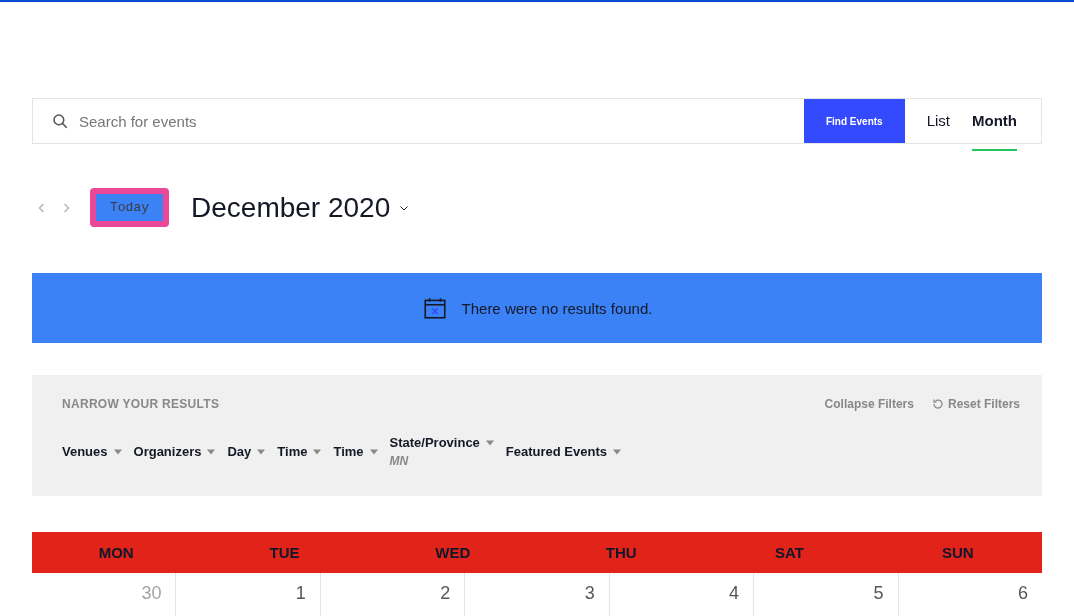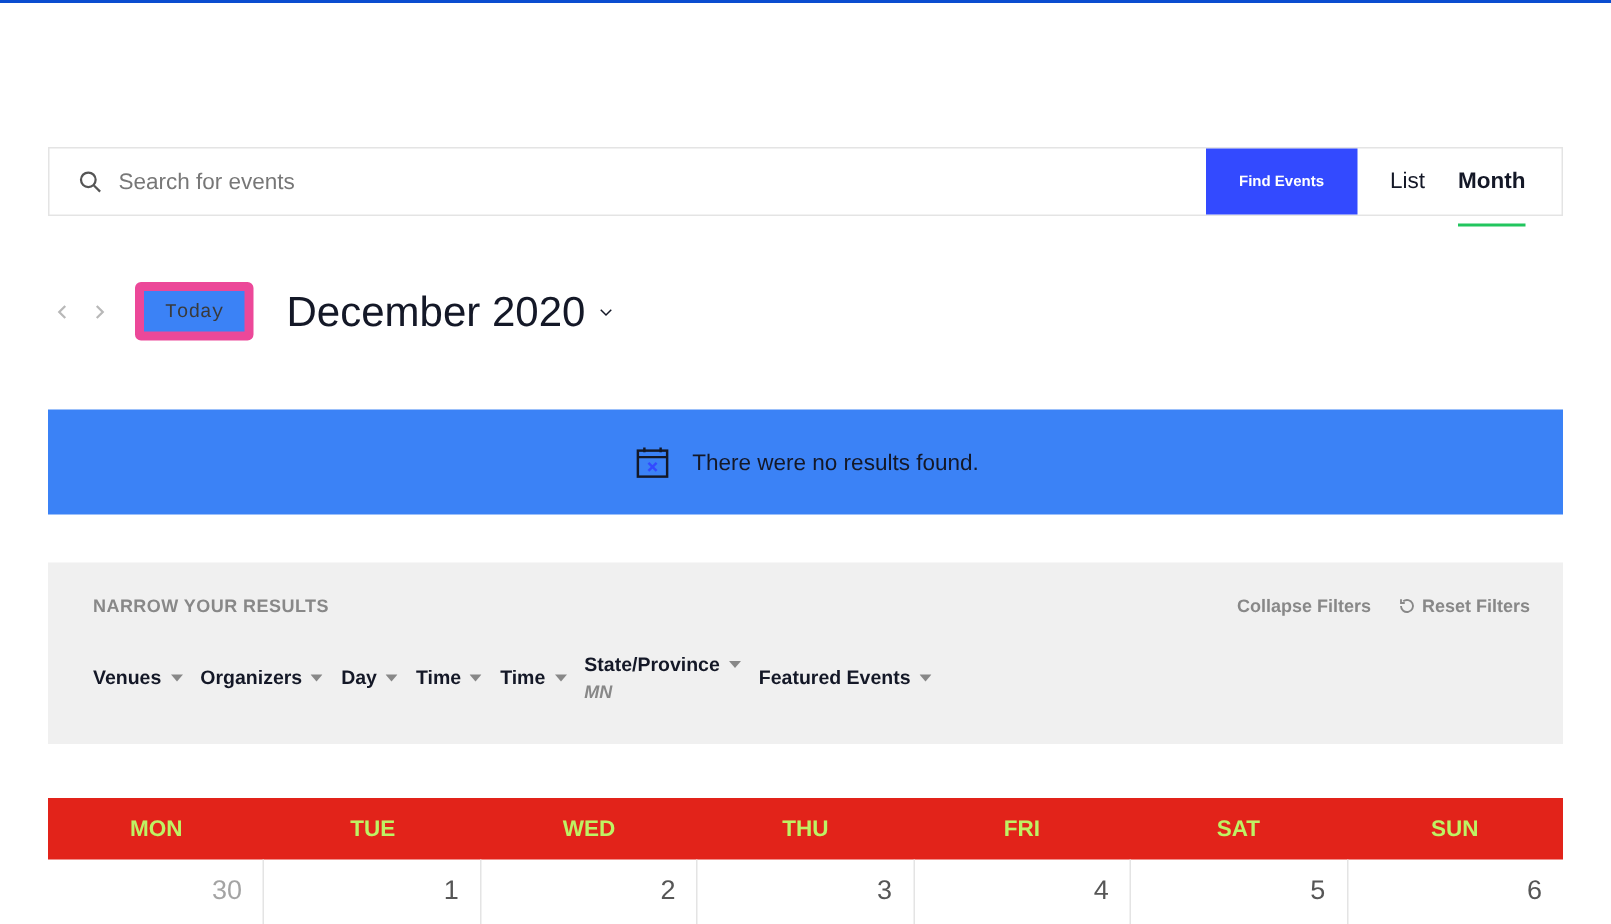--- a/index.html
+++ b/index.html
@@ -24,21 +24,21 @@
 .filterbox { background: #f0f0f0; margin-top: 32px; padding: 22px 22px 28px 30px; }
 .filter-top { display: flex; justify-content: space-between; align-items: center; }
 .narrow-label { font-size: 12px; font-weight: 700; color: #888; letter-spacing: 0.3px; }
 .filter-actions { display: flex; align-items: center; gap: 18px; }
 .action-link { font-size: 12px; font-weight: 700; color: #888; cursor: pointer; display: flex; align-items: center; gap: 4px; }
 .filter-row { display: flex; gap: 12px; margin-top: 24px; flex-wrap: wrap; }
 .filter-item { font-size: 13px; font-weight: 700; color: #141827; display: flex; align-items: center; gap: 6px; cursor: pointer; }
 .filter-sub { font-size: 12px; font-style: italic; font-weight: 700; color: #888; margin-top: 4px; }
 .cal { margin-top: 36px; }
 .cal-head { display: flex; background: #e2231a; }
-.cal-head-cell { flex: 1; text-align: center; color: #bef264; font-weight: 700; font-size: 15px; padding: 12px 0; }
+.cal-head-cell { flex: 1; text-align: center; color: #0f172a; font-weight: 700; font-size: 15px; padding: 12px 0; }
 .cal-row { display: flex; }
 .cal-cell { flex: 1; border-right: 1px solid #e4e4e4; text-align: right; padding: 10px 14px 18px 0; font-size: 18px; color: #565656; }
 .cal-cell.dim { color: #a4a4a4; }
 .cal-cell:last-child { border-right: none; }
 svg { display: block; }
 </style>
 </head>
 <body>
 
 <div class="topline"></div>
@@ -177,21 +177,20 @@
       </div>
     </div>
   </div>
 
   <div class="cal">
     <div class="cal-head">
       <div class="cal-head-cell">MON</div>
       <div class="cal-head-cell">TUE</div>
       <div class="cal-head-cell">WED</div>
       <div class="cal-head-cell">THU</div>
-      <div class="cal-head-cell">FRI</div>
       <div class="cal-head-cell">SAT</div>
       <div class="cal-head-cell">SUN</div>
     </div>
     <div class="cal-row">
       <div class="cal-cell dim">30</div>
       <div class="cal-cell">1</div>
       <div class="cal-cell">2</div>
       <div class="cal-cell">3</div>
       <div class="cal-cell">4</div>
       <div class="cal-cell">5</div>

